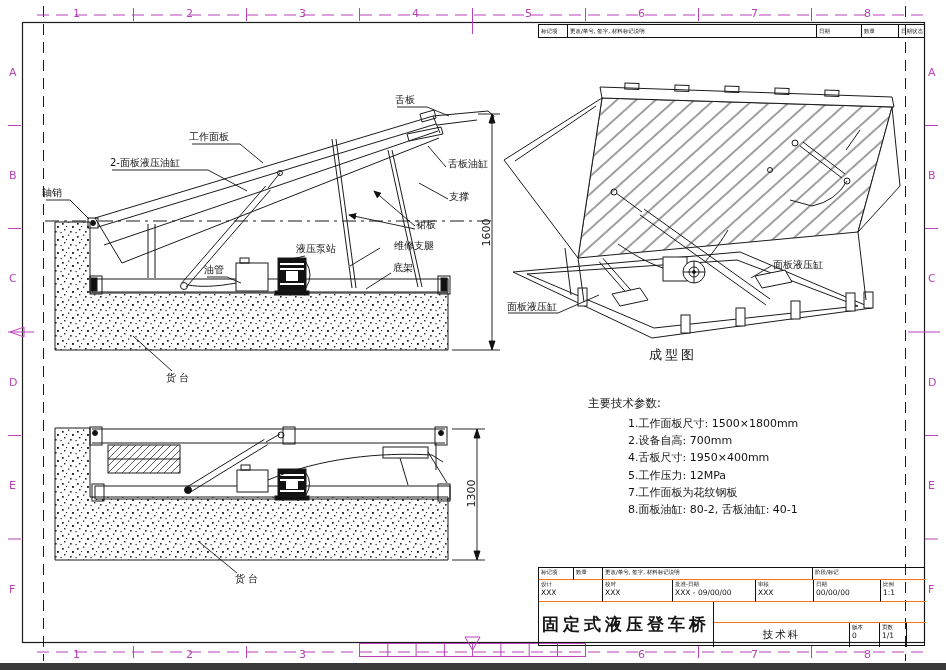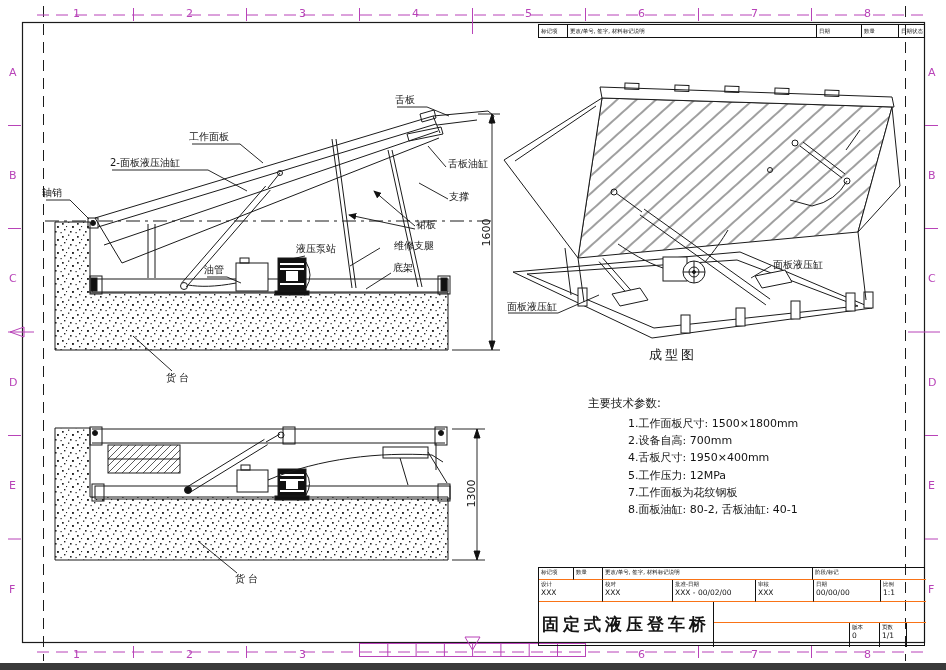--- a/index.html
+++ b/index.html
@@ -359,37 +359,38 @@
   <div class="tb-cell bR bB" style="left:0;top:12px;width:64px;height:22px;">
     <div class="tb-lab">设计</div>
     <div class="tb-val">XXX</div>
   </div>
   <div class="tb-cell bR bB" style="left:64px;top:12px;width:70px;height:22px;">
     <div class="tb-lab">校对</div>
     <div class="tb-val">XXX</div>
   </div>
   <div class="tb-cell bR bB" style="left:134px;top:12px;width:83px;height:22px;">
     <div class="tb-lab">批准-日期</div>
-    <div class="tb-val">XXX - 00/02/00</div>
+    <div class="tb-val">XXX - 09/00/00</div>
   </div>
   <div class="tb-cell bR bB" style="left:217px;top:12px;width:58px;height:22px;">
     <div class="tb-lab">审核</div>
     <div class="tb-val">XXX</div>
   </div>
   <div class="tb-cell bR bB" style="left:275px;top:12px;width:67px;height:22px;">
     <div class="tb-lab">日期</div>
     <div class="tb-val">00/00/00</div>
   </div>
   <div class="tb-cell bB" style="left:342px;top:12px;width:45px;height:22px;">
     <div class="tb-lab">比例</div>
     <div class="tb-val">1:1</div>
   </div>
 
   <div class="tb-cell bR" id="tb-title" style="left:0;top:34px;width:175px;height:45px;font-weight:bold;">固定式液压登车桥</div>
   <div class="tb-cell bB" style="left:175px;top:34px;width:212px;height:21px;"></div>
+  <div class="tb-cell" id="tb-dept" style="left:175px;top:55px;width:135px;height:24px;">技术科</div>
   <div class="tb-cell bL" style="left:310px;top:55px;width:30px;height:24px;">
     <div class="tb-lab">版本</div>
     <div class="tb-val">0</div>
   </div>
   <div class="tb-cell bL" style="left:340px;top:55px;width:27px;height:24px;">
     <div class="tb-lab">页数</div>
     <div class="tb-val">1/1</div>
   </div>
   <div class="tb-cell bL" style="left:367px;top:55px;width:20px;height:24px;"></div>
 </div>

